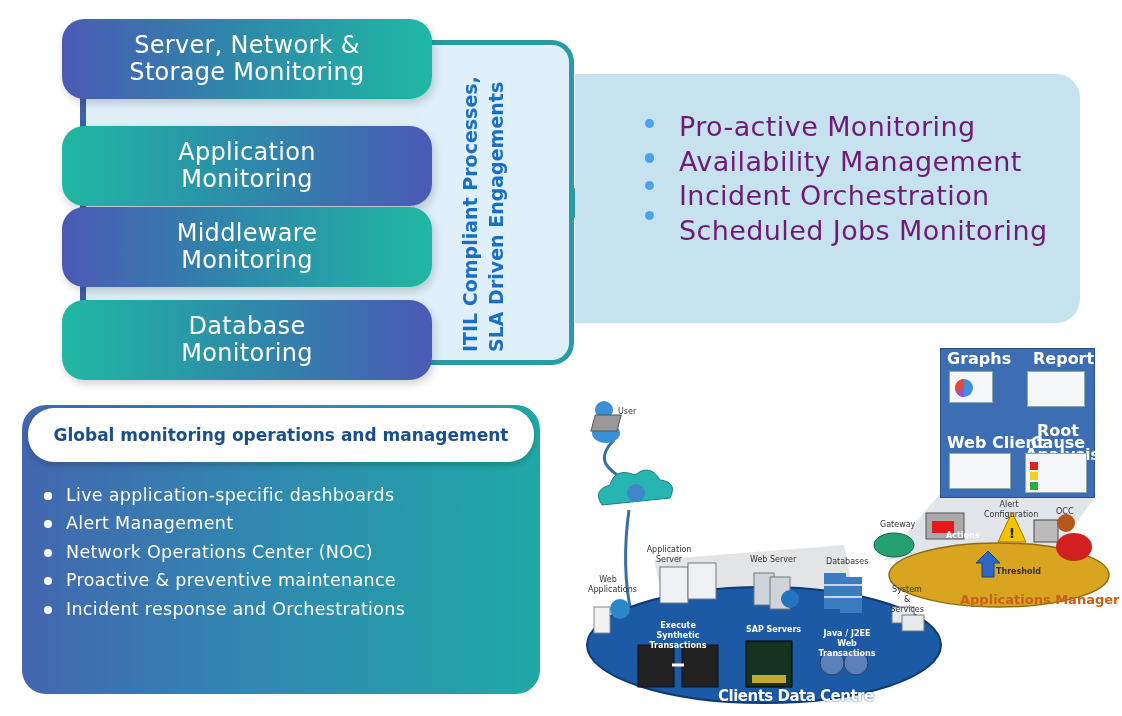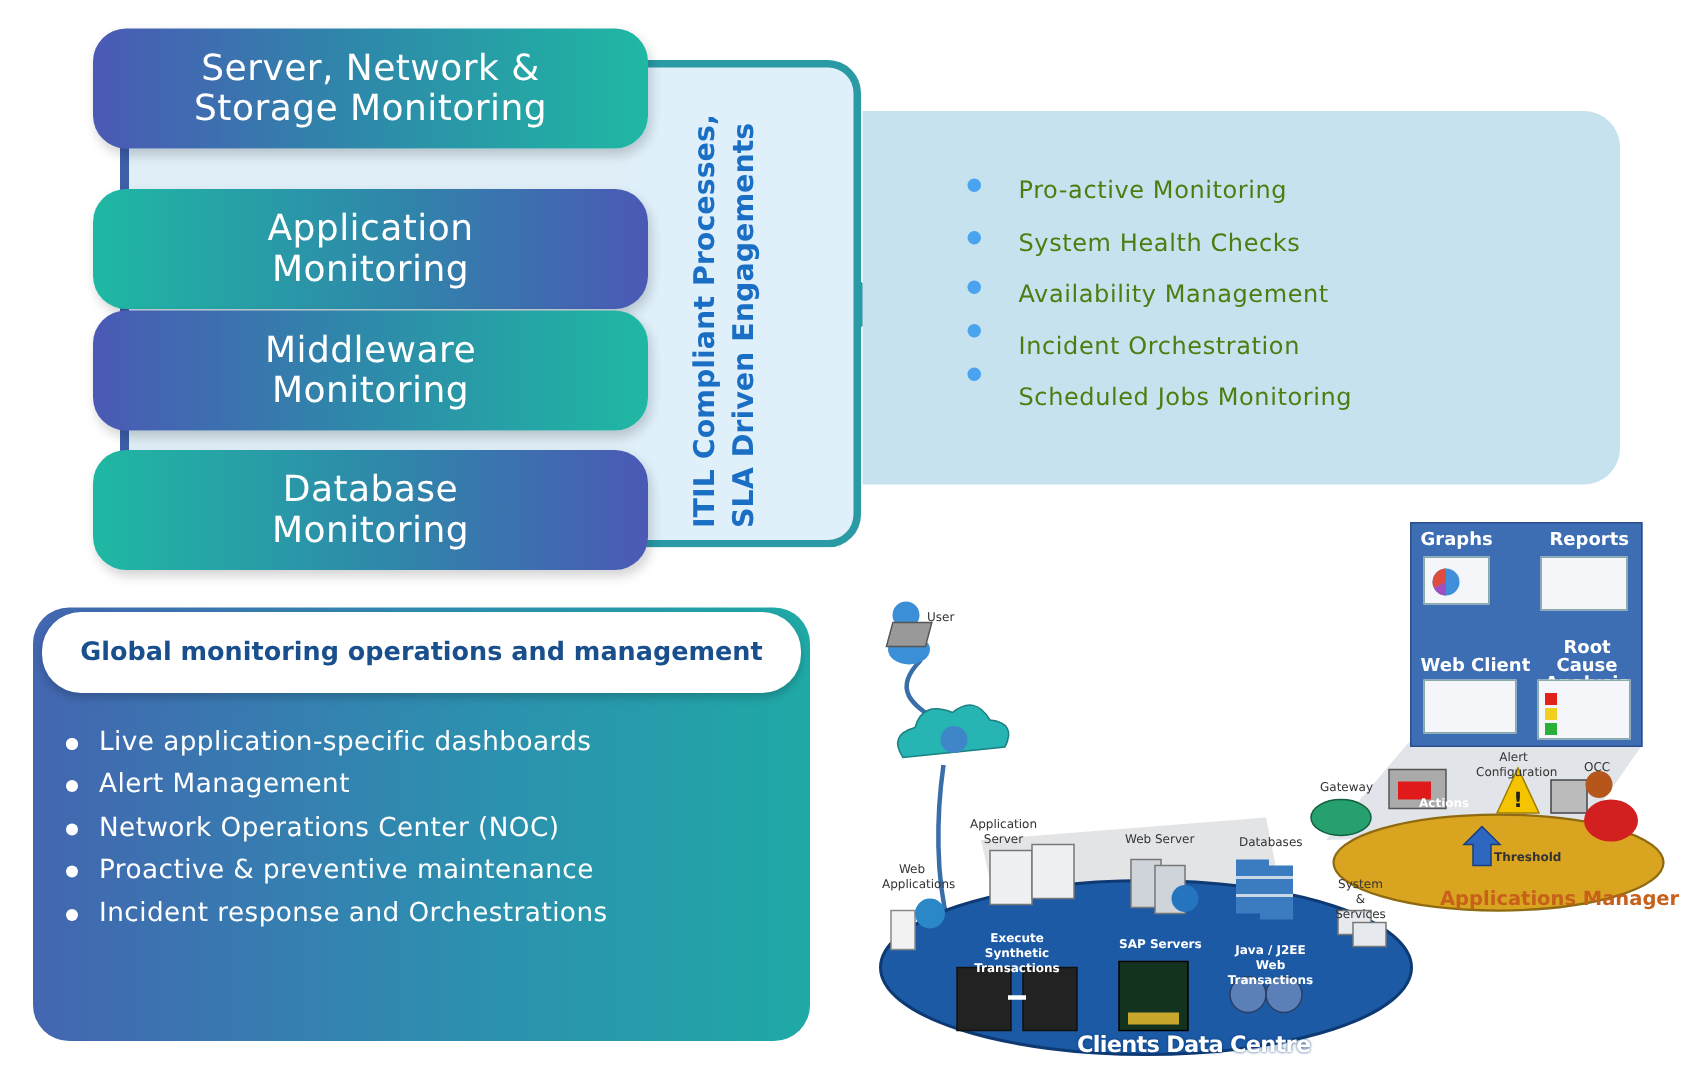--- a/index.html
+++ b/index.html
@@ -45,21 +45,21 @@
     white-space: nowrap;
   }
 
   
   .feature-panel {
     position: absolute; left: 575px; top: 74px; width: 505px; height: 249px;
     background: #c6e2ef; border-radius: 0 24px 24px 0;
   }
   .feature-list { position: absolute; left: 68px; top: 36px; list-style: none; }
   .feature-list li {
-    position: relative; color: #4d7c0f; font-size: 16px; line-height: 34.5px;
+    position: relative; color: #701a75; font-size: 27px; line-height: 34.5px;
     padding-left: 36px; letter-spacing: 0.4px;
   }
   .feature-list li .dot {
     position: absolute; left: 2px; width: 9px; height: 9px; border-radius: 50%;
     background: #4aa3ef;
   }
 
   
   .global-card {
     position: absolute; left: 22px; top: 405px; width: 518px; height: 289px;
@@ -87,21 +87,21 @@
   .network { position: absolute; left: 584px; top: 345px; width: 538px; height: 371px; }
   .net-label { position: absolute; font-size: 8px; color: #333; text-align: center; line-height: 10px; }
   .net-label.white { color: #ffffff; font-weight: bold; }
   .net-title-big { position: absolute; font-weight: bold; color: #fff; font-size: 15px; letter-spacing: -0.5px;
     text-shadow: 0 0 2px #0b3d7a; }
   .apps-manager { position: absolute; font-weight: bold; color: #c7601a; font-size: 13px; }
   .dash-panel {
     position: absolute; left: 356px; top: 3px; width: 155px; height: 150px;
     background: #3d6db3; border: 1px solid #2a4f8c;
   }
-  .dash-label { position: absolute; color: #fff; font-weight: bold; font-size: 12px; line-height: 12px; text-align: center; }
+  .dash-label { position: absolute; color: #fff; font-weight: bold; font-size: 16px; line-height: 12px; text-align: center; }
   .thumb { position: absolute; background: #f4f6fa; border: 1px solid #8aa; }
 </style>
 </head>
 <body>
 
 <div class="spine-bg"></div>
 <div class="spine"></div>
 
 <div class="bracket"></div>
 <div class="bracket-arrow"></div>
@@ -131,21 +131,21 @@
 <div class="pill teal-blue" style="top:300px;">
   <div>
       <div>Database</div>
       <div>Monitoring</div>
     </div>
 </div>
 
 <div class="feature-panel">
   <ul class="feature-list">
     <li><span class="dot" style="top:9px"></span><span>Pro-active Monitoring</span></li>
-    <li><span class="dot" style="top:9px"></span><span>System Health Checks</span></li>
+    <li><span class="dot" style="top:9px"></span></li>
     <li><span class="dot" style="top:8px"></span><span>Availability Management</span></li>
     <li><span class="dot" style="top:2px"></span><span>Incident Orchestration</span></li>
     <li><span class="dot" style="top:-3px"></span><span>Scheduled Jobs Monitoring</span></li>
   </ul>
 </div>
 
 <div class="global-card">
   <div class="global-title">Global monitoring operations and management</div>
   <ul class="global-list">
     <li><span class="dot"></span></li>

